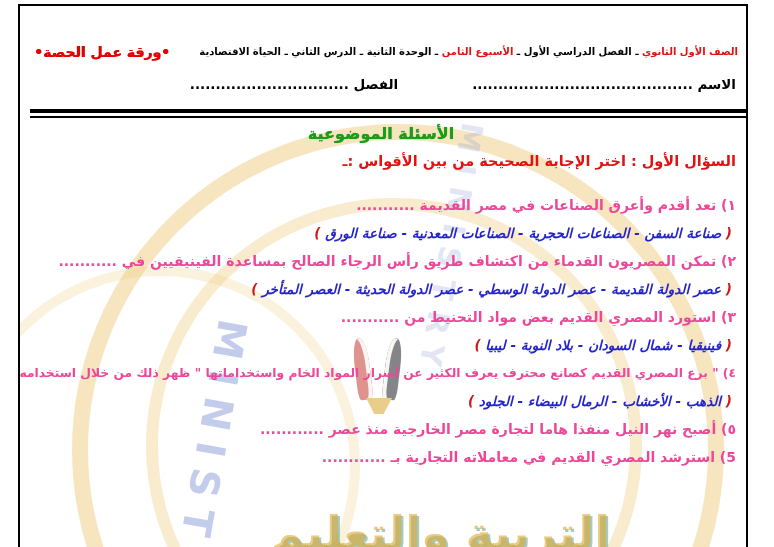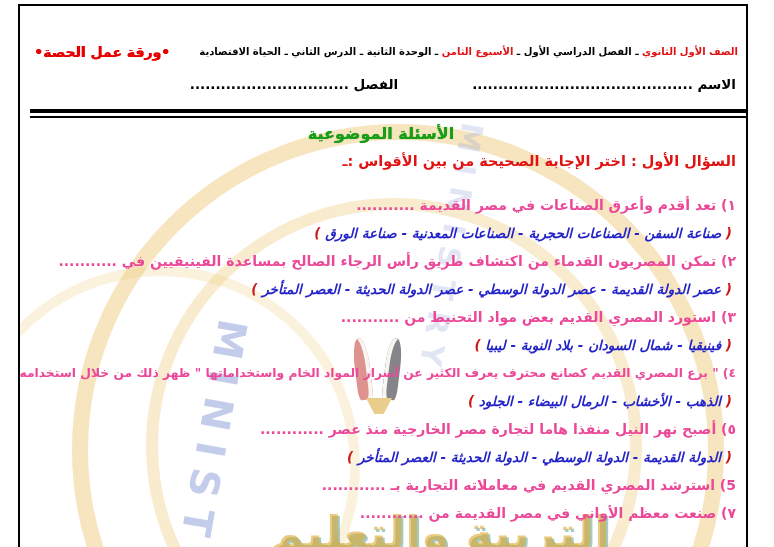--- a/index.html
+++ b/index.html
@@ -101,22 +101,20 @@
   <div class="q-line">٢) تمكن المصريون القدماء من اكتشاف طريق رأس الرجاء الصالح بمساعدة الفينيقيين في ...........</div>
   <div class="o-line"><span class="paren open">( </span><span class="opts">عصر الدولة القديمة  - عصر الدولة الوسطي - عصر الدولة الحديثة - العصر المتأخر</span><span class="paren close"> )</span></div>
 
   <div class="q-line">٣) استورد المصري القديم بعض مواد التحنيط من ...........</div>
   <div class="o-line"><span class="paren open">( </span><span class="opts">فينيقيا - شمال السودان - بلاد النوبة - ليبيا</span><span class="paren close"> )</span></div>
 
   <div class="q-line long">٤) " برع المصري القديم كصانع محترف يعرف الكثير عن أسرار المواد الخام واستخداماتها " ظهر ذلك من خلال استخدامه ....</div>
   <div class="o-line"><span class="paren open">( </span><span class="opts">الذهب - الأخشاب - الرمال البيضاء - الجلود</span><span class="paren close"> )</span></div>
 
   <div class="q-line">٥) أصبح نهر النيل منفذا هاما لتجارة مصر الخارجية منذ عصر ............</div>
-  <div class="o-line"><span class="paren open">( </span><span class="opts">الدولة القديمة - الدولة الوسطي - الدولة الحديثة - العصر المتأخر</span><span class="paren close"> )</span></div>
 
   <div class="q-line">5) استرشد المصري القديم في معاملاته التجارية بـ ............</div>
 
-  <div class="q-line">٧) صنعت معظم الأواني في مصر القديمة من ............</div>
 
 </div>
   </div>
 
 </div>
 
 </body></html>

